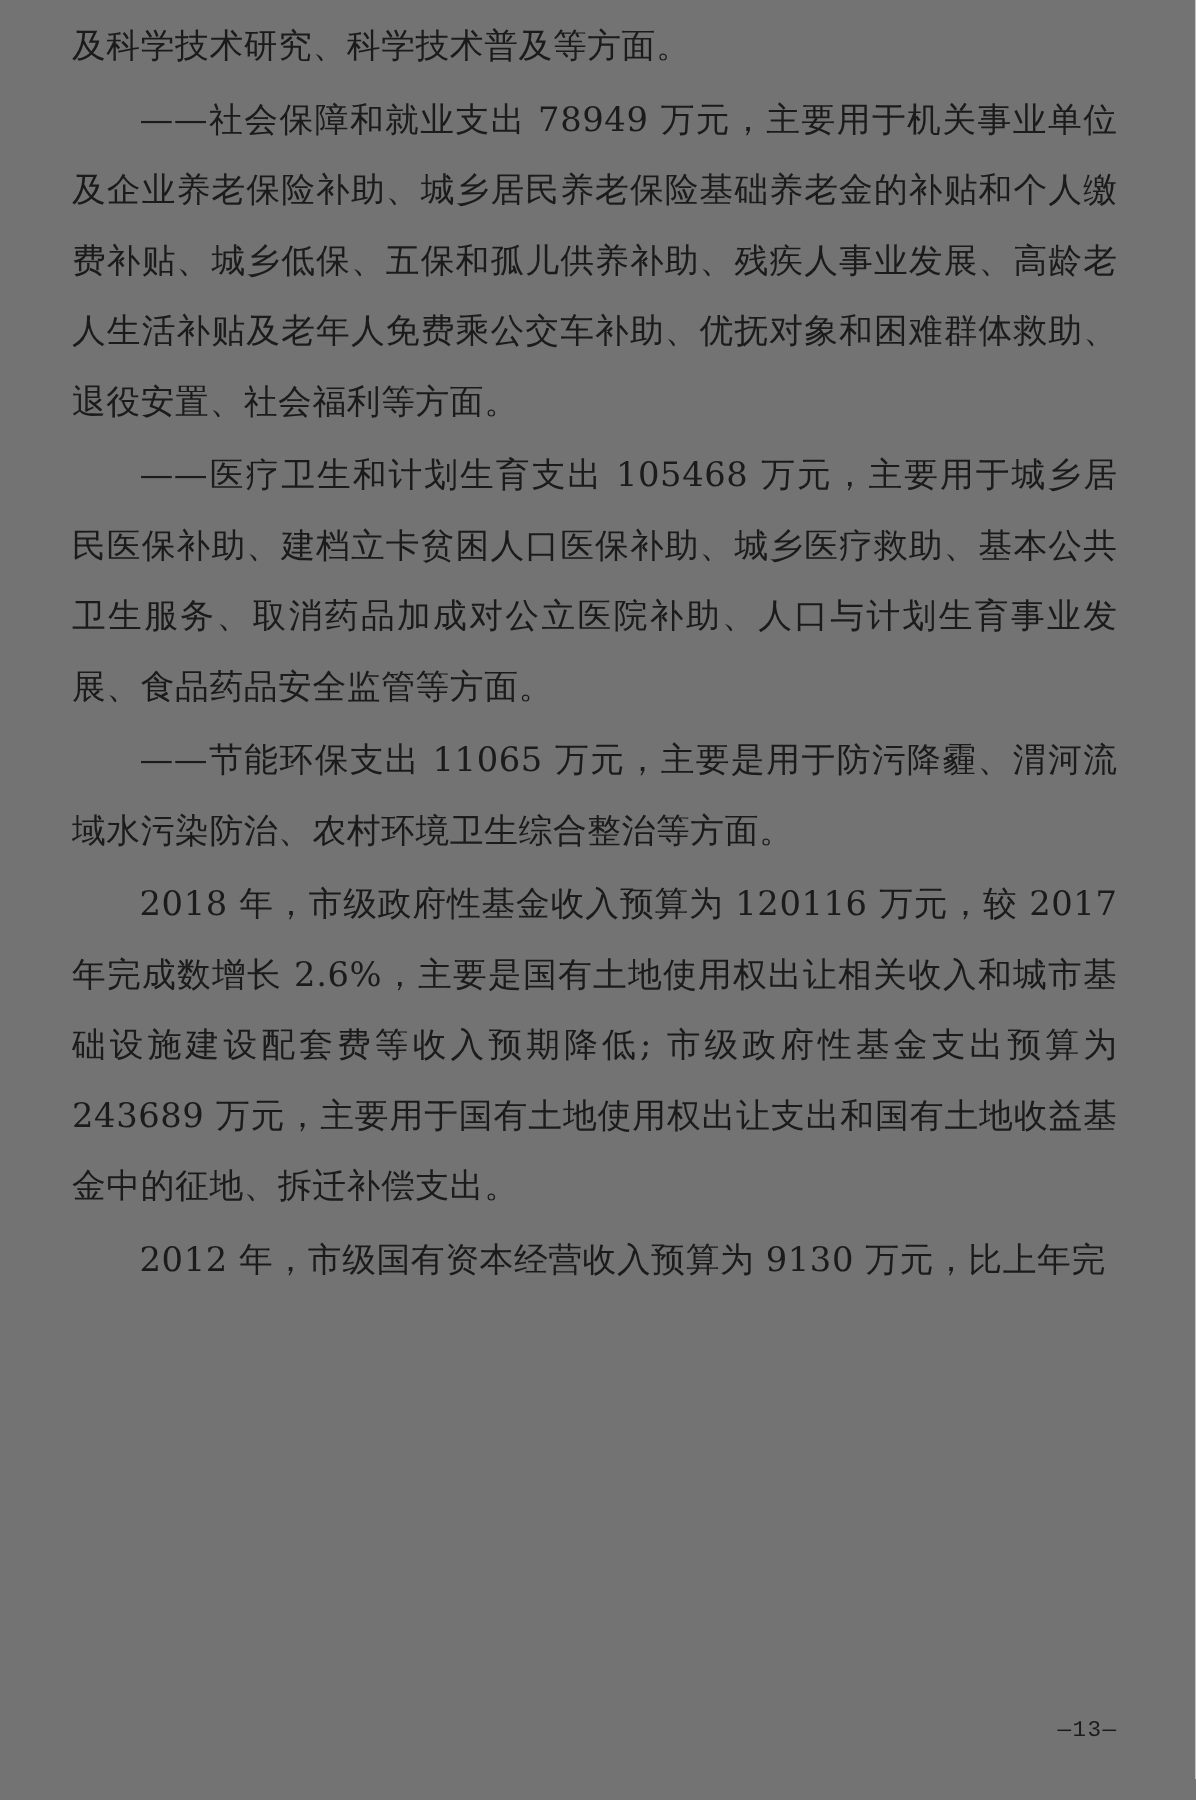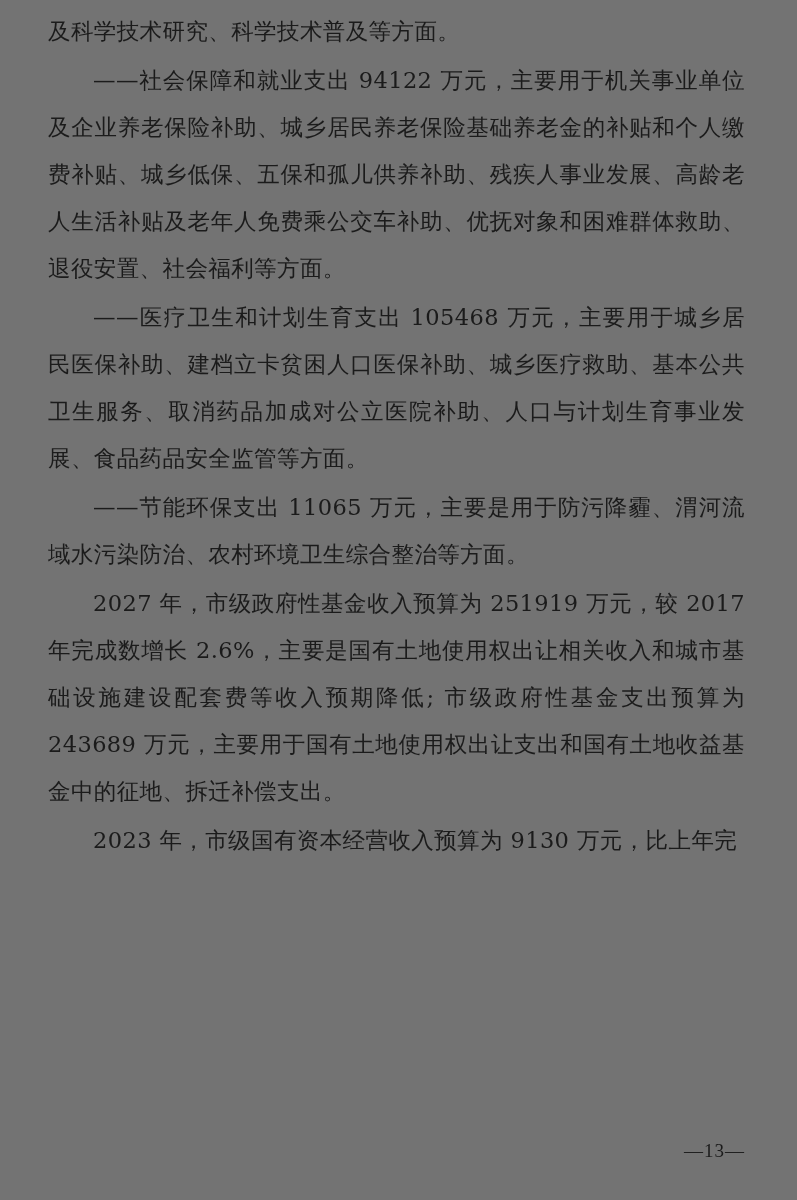--- a/index.html
+++ b/index.html
@@ -29,32 +29,32 @@
     margin: 0 0 2px 0;
     text-indent: 0;
   }
   .para.indent {
     text-indent: 2em;
   }
   .page-number {
     position: absolute;
     right: 52px;
     bottom: 38px;
-    font-size: 19px;
-    font-family: Liberation Serif, serif;
+    font-size: 15px;
+    font-family: Liberation Mono, monospace;
     color: #1b1b1b;
     letter-spacing: 1px;
   }
 </style>
 </head>
 <body>
 
 <div class="page">
   <div class="doc-body">
     <p class="para">及科学技术研究、科学技术普及等方面。</p>
-    <p class="para indent">——社会保障和就业支出 94122 万元，主要用于机关事业单位及企业养老保险补助、城乡居民养老保险基础养老金的补贴和个人缴费补贴、城乡低保、五保和孤儿供养补助、残疾人事业发展、高龄老人生活补贴及老年人免费乘公交车补助、优抚对象和困难群体救助、退役安置、社会福利等方面。</p>
+    <p class="para indent">——社会保障和就业支出 78949 万元，主要用于机关事业单位及企业养老保险补助、城乡居民养老保险基础养老金的补贴和个人缴费补贴、城乡低保、五保和孤儿供养补助、残疾人事业发展、高龄老人生活补贴及老年人免费乘公交车补助、优抚对象和困难群体救助、退役安置、社会福利等方面。</p>
     <p class="para indent">——医疗卫生和计划生育支出 105468 万元，主要用于城乡居民医保补助、建档立卡贫困人口医保补助、城乡医疗救助、基本公共卫生服务、取消药品加成对公立医院补助、人口与计划生育事业发展、食品药品安全监管等方面。</p>
     <p class="para indent">——节能环保支出 11065 万元，主要是用于防污降霾、渭河流域水污染防治、农村环境卫生综合整治等方面。</p>
-    <p class="para indent">2027 年，市级政府性基金收入预算为 251919 万元，较 2017 年完成数增长 2.6%，主要是国有土地使用权出让相关收入和城市基础设施建设配套费等收入预期降低; 市级政府性基金支出预算为 243689 万元，主要用于国有土地使用权出让支出和国有土地收益基金中的征地、拆迁补偿支出。</p>
-    <p class="para indent">2023 年，市级国有资本经营收入预算为 9130 万元，比上年完</p>
+    <p class="para indent">2018 年，市级政府性基金收入预算为 120116 万元，较 2017 年完成数增长 2.6%，主要是国有土地使用权出让相关收入和城市基础设施建设配套费等收入预期降低; 市级政府性基金支出预算为 243689 万元，主要用于国有土地使用权出让支出和国有土地收益基金中的征地、拆迁补偿支出。</p>
+    <p class="para indent">2012 年，市级国有资本经营收入预算为 9130 万元，比上年完</p>
   </div>
   <div class="page-number">—13—</div>
 </div>
 
 </body></html>

